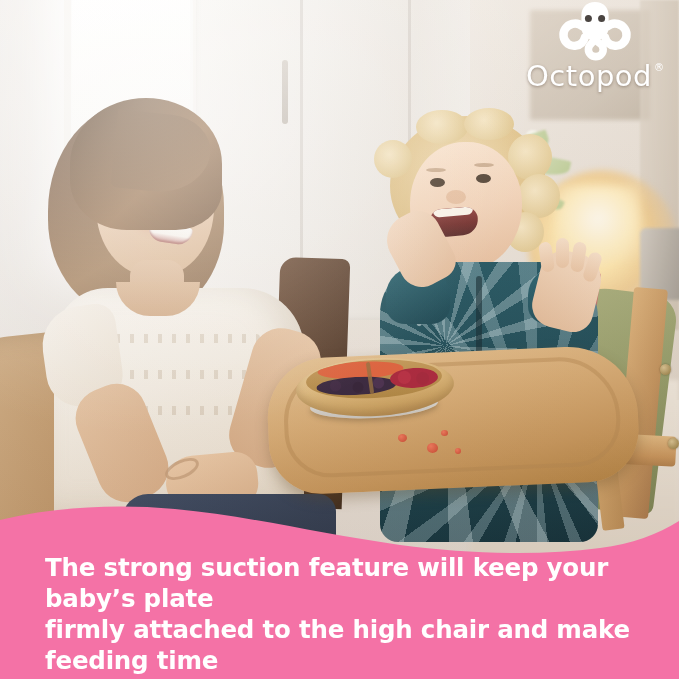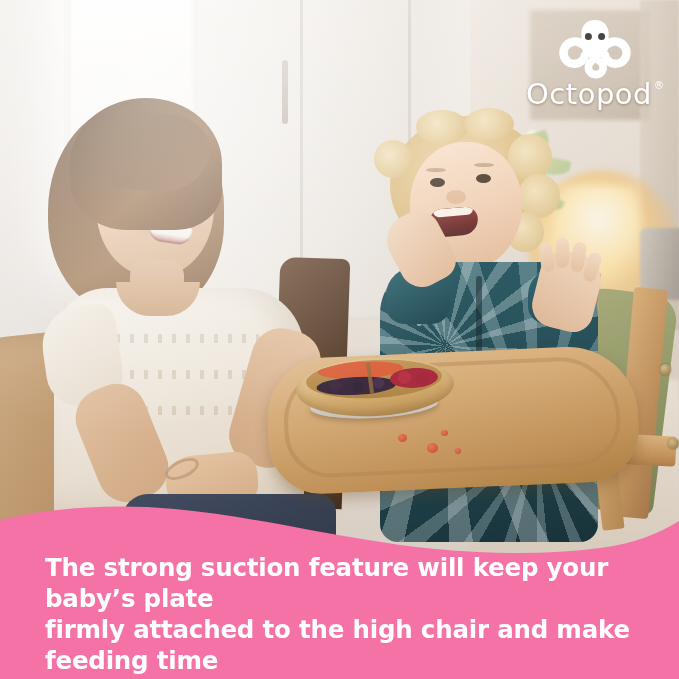--- a/index.html
+++ b/index.html
@@ -572,21 +572,21 @@
   .photo-soften {
     position: absolute; left: 0; top: 0;
     width: 679px; height: 560px;
     backdrop-filter: blur(0.6px);
     pointer-events: none;
   }
 
   
   .logo-block {
     position: absolute;
-    left: 520px; top: 18px;
+    left: 520px; top: 0;
     width: 150px; height: 100px;
     z-index: 6;
   }
   .logo-mark {
     position: absolute; left: 38px; top: 0;
     width: 74px; height: 62px;
   }
   .logo-word-wrap {
     position: absolute; left: 0; top: 62px;
     width: 150px; height: 36px;

